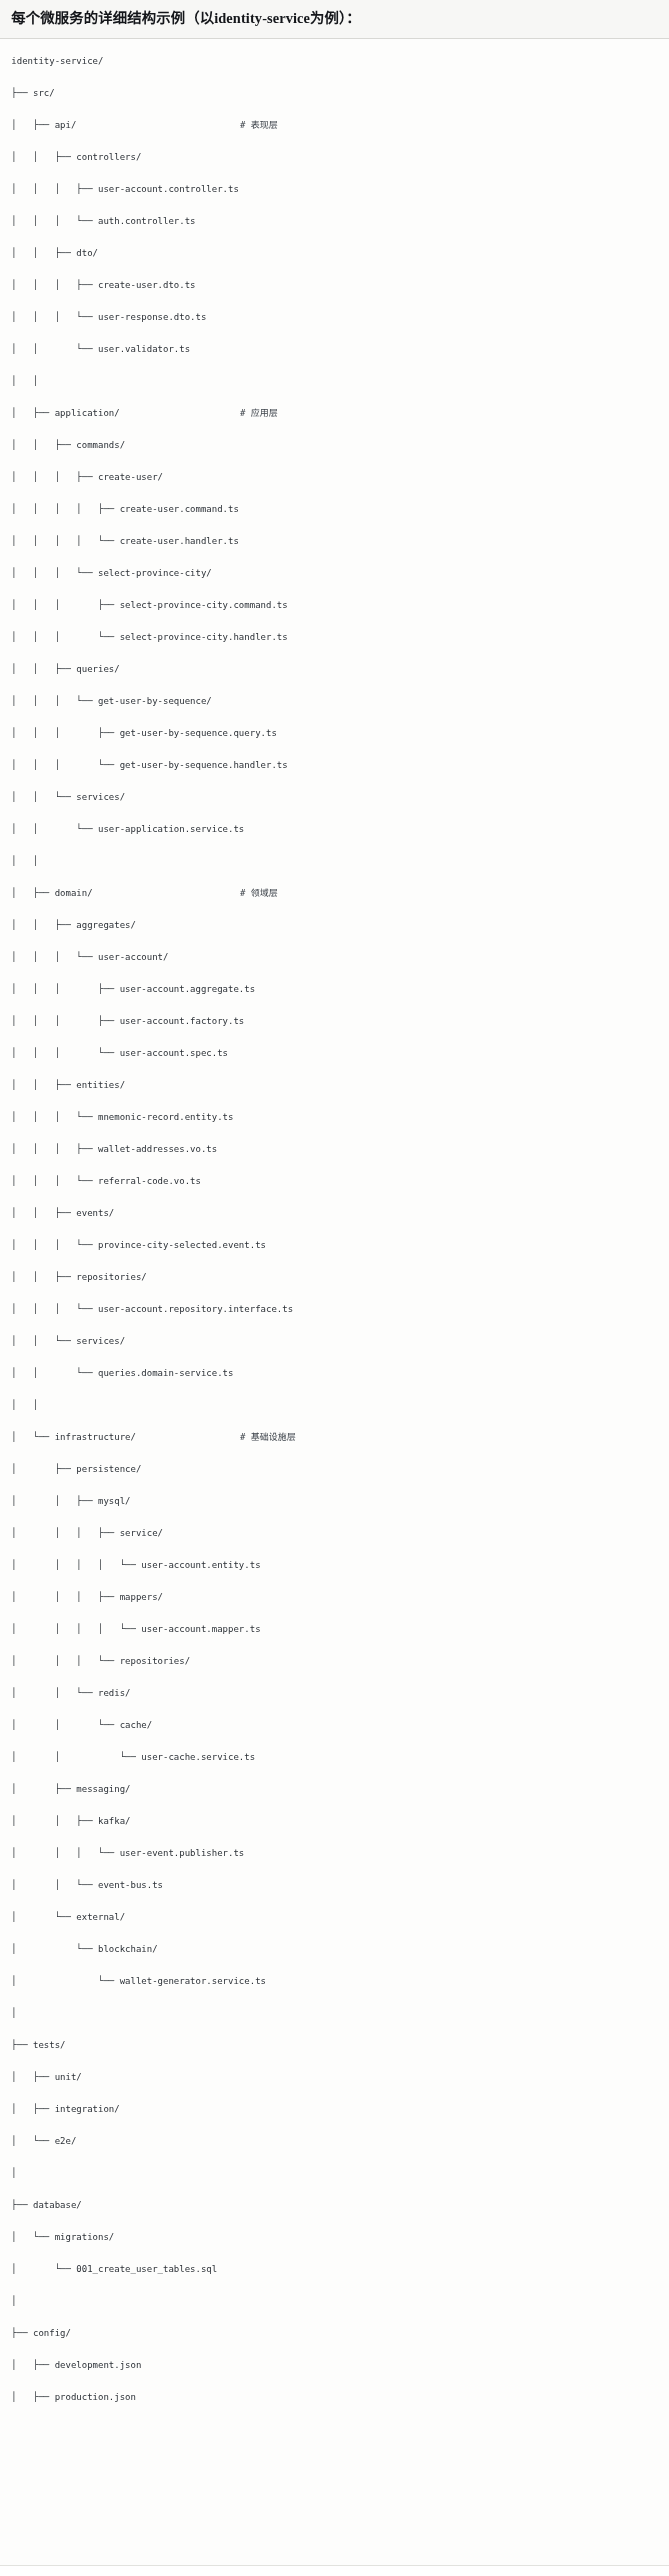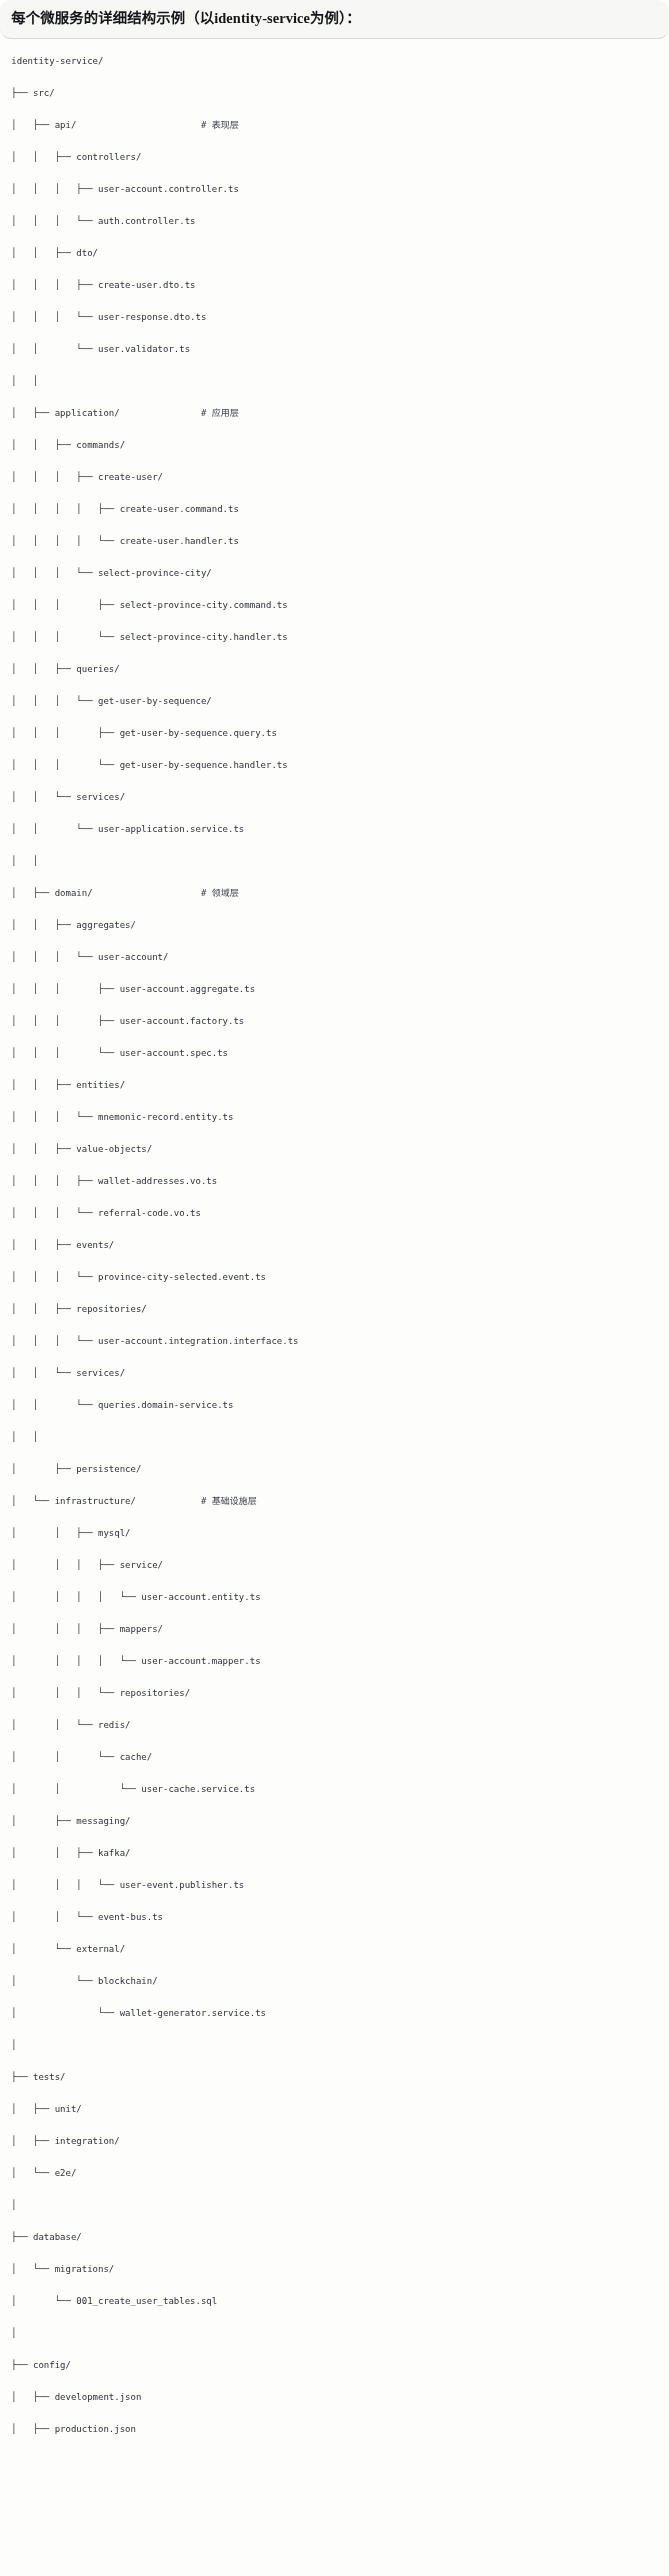--- a/index.html
+++ b/index.html
@@ -20,21 +20,20 @@
     box-sizing: border-box;
     background: #ffffff;
   }
 
   
   .header-band {
     background: #f7f7f5;
     border-bottom: 0.6px solid #d8d8d4;
     padding: 8.8px 11.3px 10px 11.3px;
     box-sizing: border-box;
-    border-radius: 11px;
   }
   .header-title {
     font-family: "Liberation Serif", serif;
     font-weight: bold;
     font-size: 14.4px;
     line-height: 1.35;
     color: #14161a;
     letter-spacing: 0.1px;
     margin: 0;
   }
@@ -54,21 +53,21 @@
     color: #2b3036;
     white-space: pre;
     tab-size: 4;
   }
   .tree-row {
     display: block;
     white-space: pre;
     height: 16px;
   }
   .tree-path { color: #2b3036; }
-  .tree-comment { color: #3b4148; }
+  .tree-comment { color: #3b4148; margin-left: 39px; }
 </style>
 </head>
 <body>
 
 <div class="page">
 
   <div class="header-band">
     <h1 class="header-title">每个微服务的详细结构示例（以identity-service为例）：</h1>
   </div>
 
@@ -100,32 +99,31 @@
 <span class="tree-row"><span class="tree-path">│   │       └── user-application.service.ts</span></span>
 <span class="tree-row"><span class="tree-path">│   │</span></span>
 <span class="tree-row"><span class="tree-path">│   ├── domain/</span><span>                    </span><span class="tree-comment"># 领域层</span></span>
 <span class="tree-row"><span class="tree-path">│   │   ├── aggregates/</span></span>
 <span class="tree-row"><span class="tree-path">│   │   │   └── user-account/</span></span>
 <span class="tree-row"><span class="tree-path">│   │   │       ├── user-account.aggregate.ts</span></span>
 <span class="tree-row"><span class="tree-path">│   │   │       ├── user-account.factory.ts</span></span>
 <span class="tree-row"><span class="tree-path">│   │   │       └── user-account.spec.ts</span></span>
 <span class="tree-row"><span class="tree-path">│   │   ├── entities/</span></span>
 <span class="tree-row"><span class="tree-path">│   │   │   └── mnemonic-record.entity.ts</span></span>
-<span class="tree-row"><span class="tree-path">│   │   ├── value-objects/</span></span>
 <span class="tree-row"><span class="tree-path">│   │   │   ├── wallet-addresses.vo.ts</span></span>
 <span class="tree-row"><span class="tree-path">│   │   │   └── referral-code.vo.ts</span></span>
 <span class="tree-row"><span class="tree-path">│   │   ├── events/</span></span>
 <span class="tree-row"><span class="tree-path">│   │   │   └── province-city-selected.event.ts</span></span>
 <span class="tree-row"><span class="tree-path">│   │   ├── repositories/</span></span>
-<span class="tree-row"><span class="tree-path">│   │   │   └── user-account.integration.interface.ts</span></span>
+<span class="tree-row"><span class="tree-path">│   │   │   └── user-account.repository.interface.ts</span></span>
 <span class="tree-row"><span class="tree-path">│   │   └── services/</span></span>
 <span class="tree-row"><span class="tree-path">│   │       └── queries.domain-service.ts</span></span>
 <span class="tree-row"><span class="tree-path">│   │</span></span>
+<span class="tree-row"><span class="tree-path">│   └── infrastructure/</span><span>            </span><span class="tree-comment"># 基础设施层</span></span>
 <span class="tree-row"><span class="tree-path">│       ├── persistence/</span></span>
-<span class="tree-row"><span class="tree-path">│   └── infrastructure/</span><span>            </span><span class="tree-comment"># 基础设施层</span></span>
 <span class="tree-row"><span class="tree-path">│       │   ├── mysql/</span></span>
 <span class="tree-row"><span class="tree-path">│       │   │   ├── service/</span></span>
 <span class="tree-row"><span class="tree-path">│       │   │   │   └── user-account.entity.ts</span></span>
 <span class="tree-row"><span class="tree-path">│       │   │   ├── mappers/</span></span>
 <span class="tree-row"><span class="tree-path">│       │   │   │   └── user-account.mapper.ts</span></span>
 <span class="tree-row"><span class="tree-path">│       │   │   └── repositories/</span></span>
 <span class="tree-row"><span class="tree-path">│       │   └── redis/</span></span>
 <span class="tree-row"><span class="tree-path">│       │       └── cache/</span></span>
 <span class="tree-row"><span class="tree-path">│       │           └── user-cache.service.ts</span></span>
 <span class="tree-row"><span class="tree-path">│       ├── messaging/</span></span>

